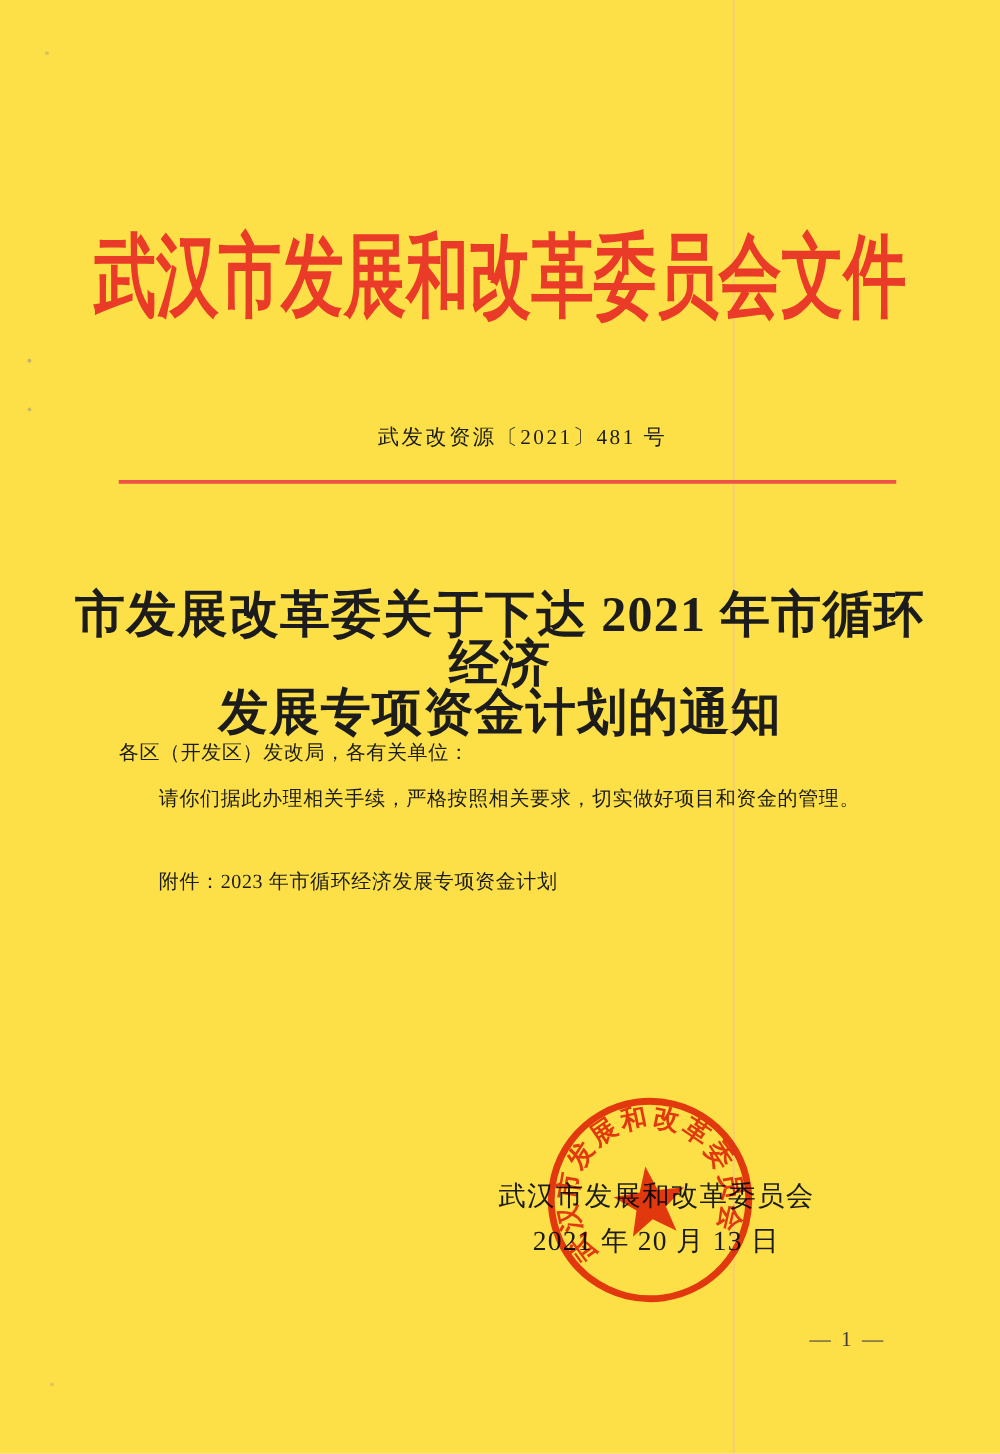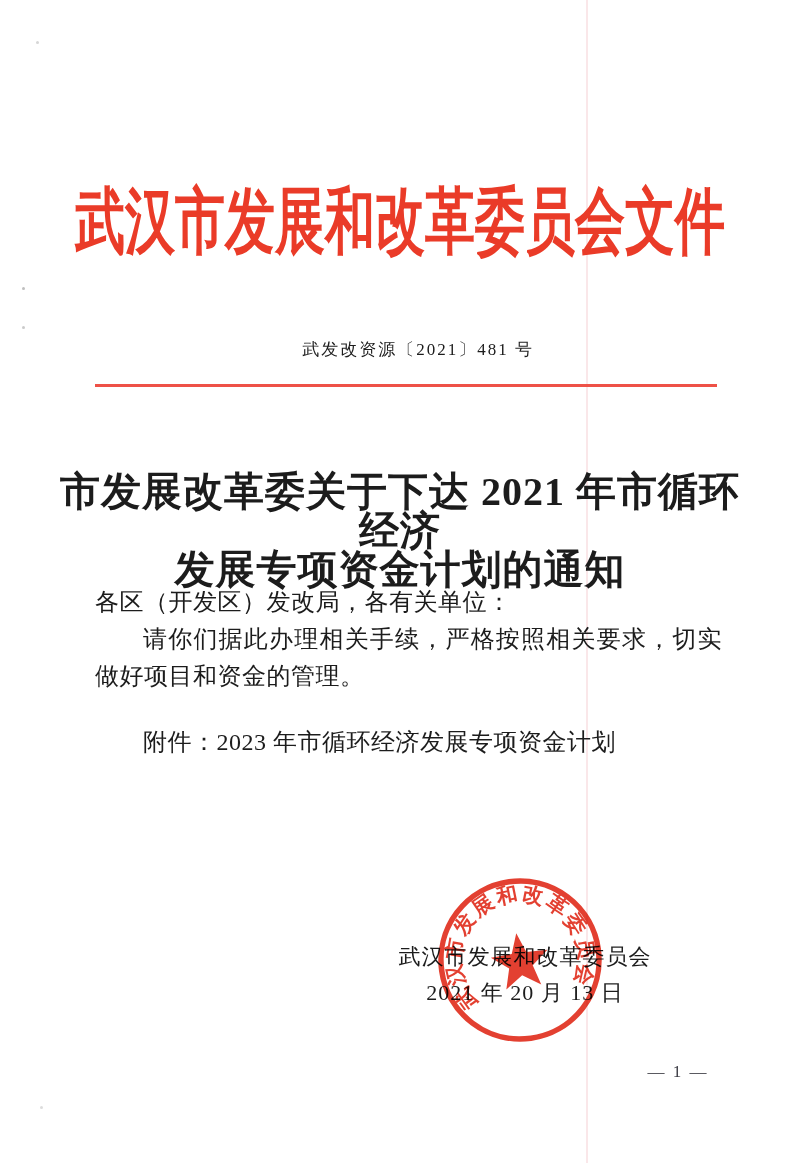--- a/index.html
+++ b/index.html
@@ -1,18 +1,18 @@
 <!DOCTYPE html>
 <html><head>
 <meta charset="utf-8">
 <style>
   html,body{margin:0;padding:0;background:#e9e9e9;}
   .page{
     position:relative;width:800px;height:1163px;margin:0 auto;
-    background:#ffffff;overflow:hidden;
+    background:#fde047;overflow:hidden;
     font-family:"Liberation Serif","DejaVu Serif",serif;
     color:#1c1c1c;
   }
   
   .streak{position:absolute;top:0;width:2px;height:1163px;background:rgba(236,168,175,.28);}
   .speck{position:absolute;border-radius:50%;background:#8a8a8a;}
   
   .red-header{
     position:absolute;top:176px;left:0;width:100%;height:90px;line-height:90px;
     text-align:center;font-size:50px;font-weight:bold;white-space:nowrap;
@@ -23,21 +23,21 @@
     position:absolute;top:338px;left:0;width:100%;text-align:center;
     font-size:17px;letter-spacing:2px;padding-left:18px;
   }
   .red-rule{position:absolute;top:384px;left:95px;width:622px;height:3px;}
   .doc-title{
     position:absolute;top:472px;left:60px;width:680px;text-align:center;
     font-size:40px;font-weight:bold;line-height:39px;letter-spacing:1px;
   }
   .body-text{
     position:absolute;top:584px;left:95px;width:627px;
-    font-size:24px;line-height:37px;text-align:justify;letter-spacing:.5px;
+    font-size:16px;line-height:37px;text-align:justify;letter-spacing:.5px;
   }
   .body-text p{margin:0;padding:0;}
   .body-text p.indent{text-indent:2em;}
   .attachment{text-indent:2em;margin-top:29px !important;}
   .signature{
     position:absolute;top:939px;left:385px;width:280px;text-align:center;
     font-size:22px;line-height:36px;letter-spacing:1px;
   }
   .seal{
     position:absolute;left:410px;top:850px;width:220px;height:220px;

